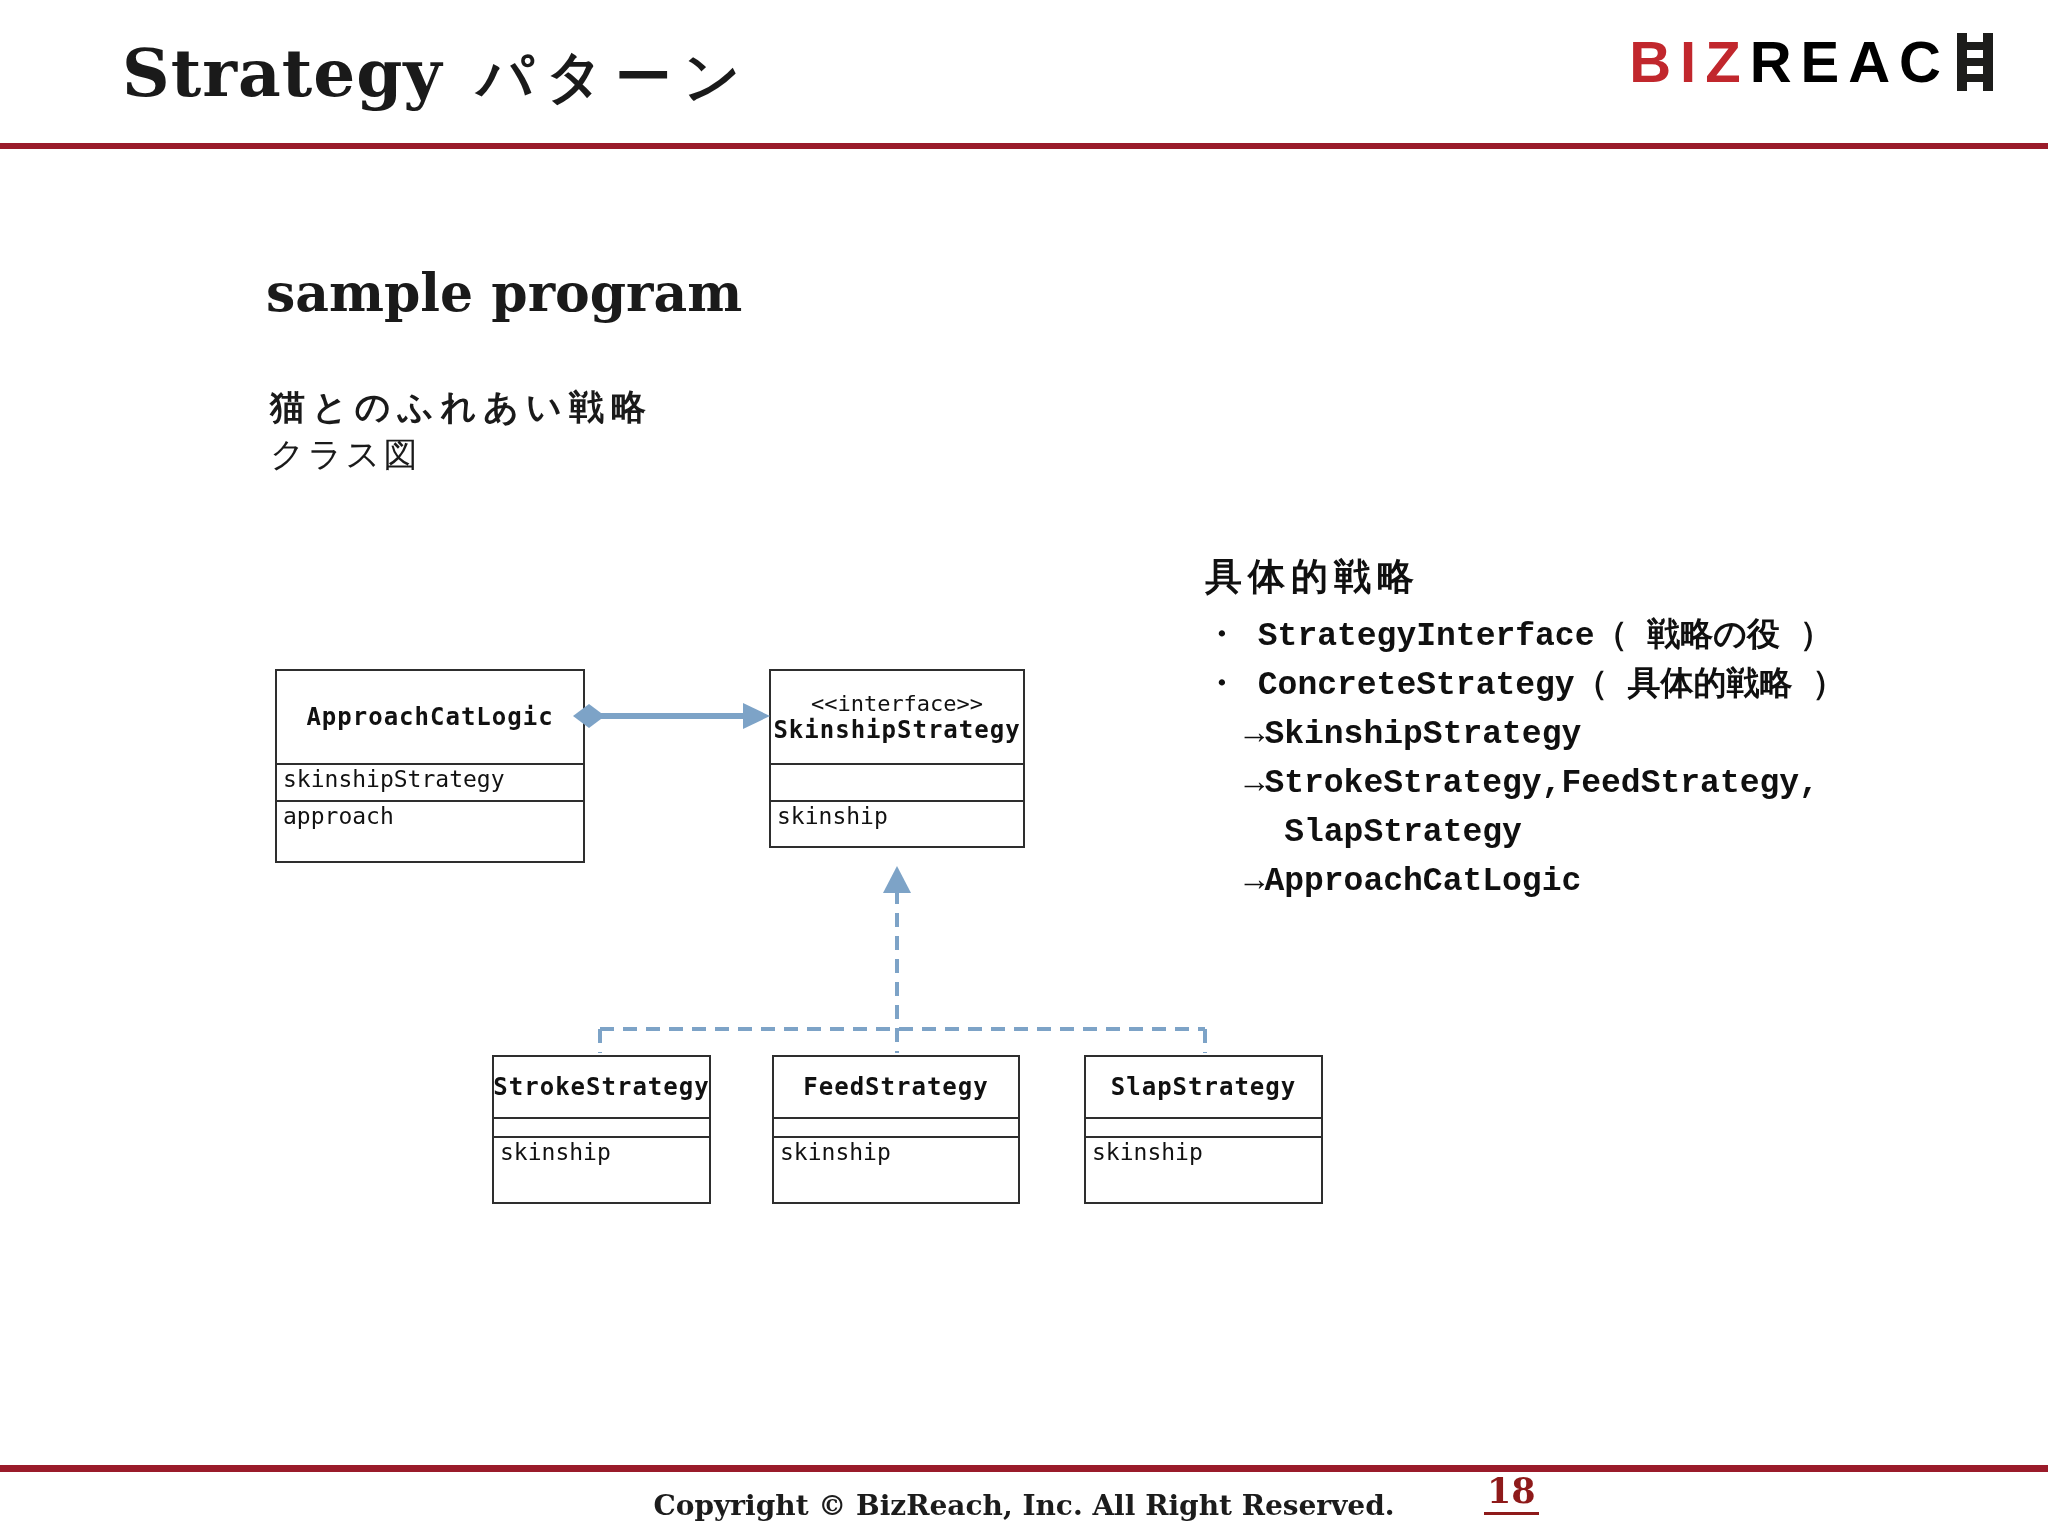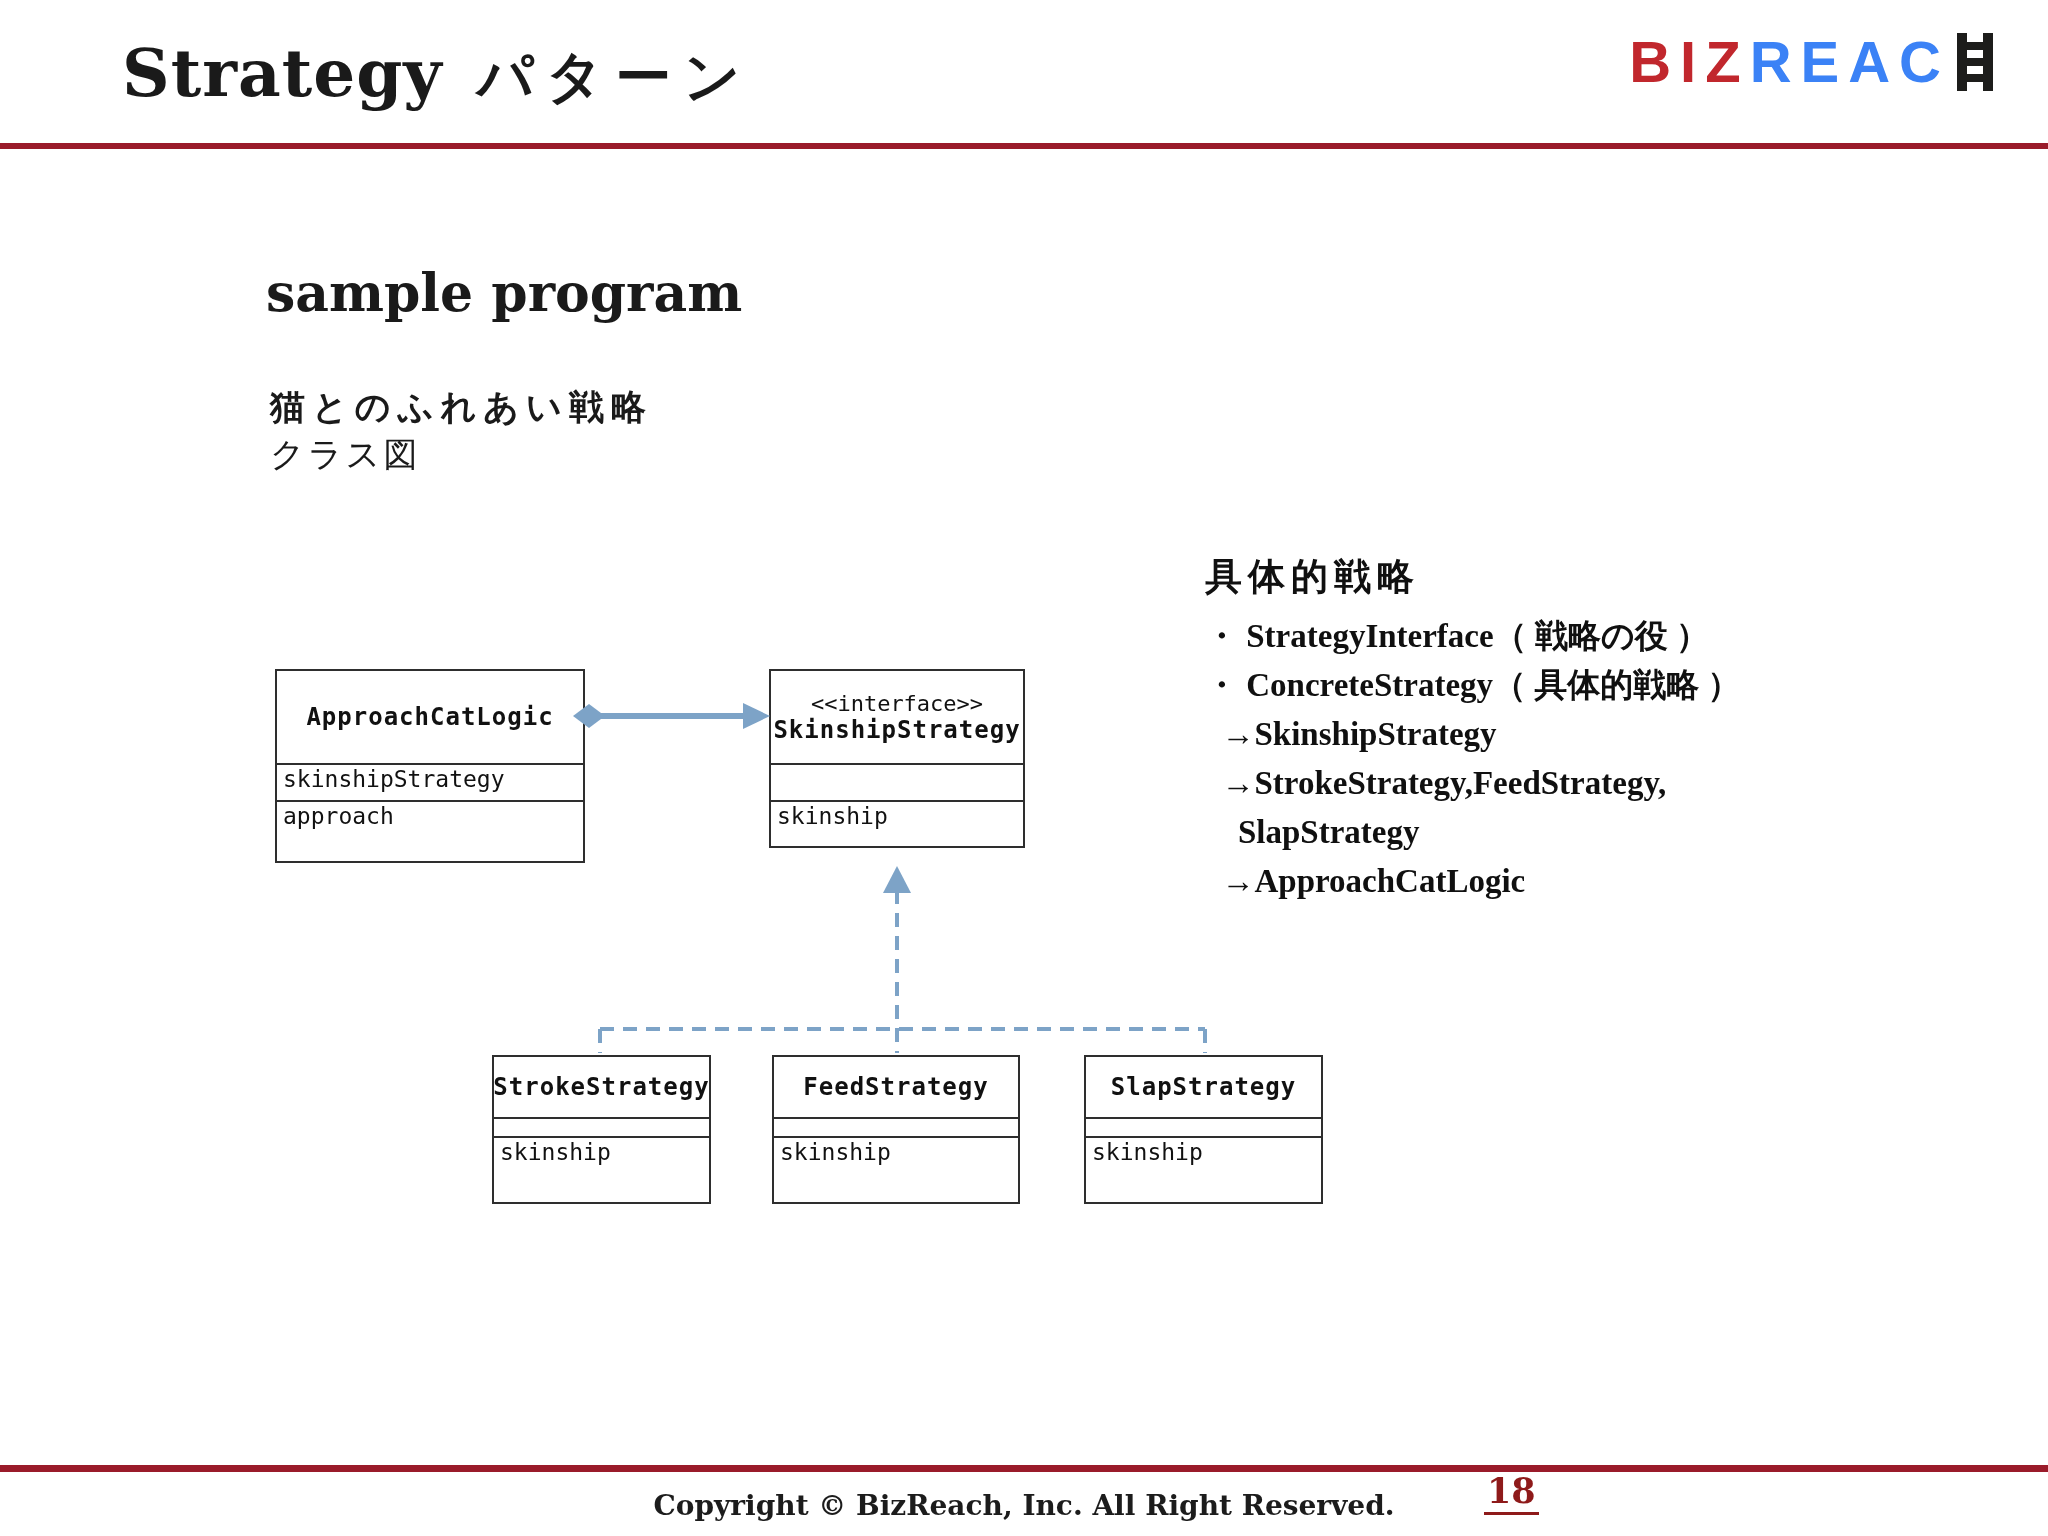--- a/index.html
+++ b/index.html
@@ -7,42 +7,42 @@
     position:relative;width:2048px;height:1536px;background:#ffffff;
     overflow:hidden;font-family:"DejaVu Sans",sans-serif;color:#1a1a1a;
   }
   
   .page-title{position:absolute;left:122px;top:34px;display:flex;align-items:baseline;}
   .title-en{font-family:"DejaVu Serif",serif;font-weight:bold;font-size:66px;letter-spacing:1px;}
   .title-jp{font-family:"DejaVu Sans",sans-serif;font-weight:600;font-size:56px;margin-left:34px;letter-spacing:12px;}
   .logo{position:absolute;top:28px;right:50px;display:flex;align-items:center;
         font-family:"Liberation Sans",sans-serif;font-weight:bold;font-size:58px;letter-spacing:9px;}
   .logo-biz{color:#c1272d;}
-  .logo-reac{color:#3b82f6;}
+  .logo-reac{color:#000000;}
   .logo-h{margin-left:2px;display:block;}
   .rule{position:absolute;left:0;width:2048px;background:#9a1b2a;}
   .rule-top{top:143px;height:6px;}
   .rule-bottom{top:1465px;height:7px;}
   
   .sample-heading{position:absolute;left:266px;top:262px;font-family:"DejaVu Serif",serif;font-weight:bold;font-size:52px;}
   .sub-bold{position:absolute;left:270px;top:384px;font-size:35px;font-weight:bold;letter-spacing:7px;}
   .sub{position:absolute;left:270px;top:432px;font-size:34px;letter-spacing:3px;}
   
   .uml-box{position:absolute;border:2px solid #2e2e2e;background:#fff;display:flex;flex-direction:column;
            font-family:"DejaVu Sans Mono","Liberation Mono",monospace;color:#111;box-sizing:border-box;}
   .uml-name{display:flex;flex-direction:column;align-items:center;justify-content:center;
             font-weight:bold;font-size:24px;letter-spacing:1px;}
   .uml-stereotype{font-weight:normal;font-size:22px;letter-spacing:0;}
   .uml-sec{border-top:2px solid #2e2e2e;font-size:23px;padding:1px 6px 0 6px;box-sizing:border-box;}
   .uml-method{flex:1;}
   .arrows{position:absolute;left:0;top:0;pointer-events:none;}
   
   .roster{position:absolute;left:1205px;top:552px;color:#101010;}
   .roster-heading{font-family:"DejaVu Sans",sans-serif;font-weight:bold;font-size:37px;letter-spacing:6px;margin-bottom:10px;}
-  .roster-line{font-family:Liberation Serif, serif;font-weight:bold;font-size:33px;line-height:49px;white-space:pre;}
+  .roster-line{font-family:Liberation Mono, monospace;font-weight:bold;font-size:33px;line-height:49px;white-space:pre;}
   
   .copyright{position:absolute;left:0;top:1489px;width:2048px;text-align:center;
              font-family:"DejaVu Serif",serif;font-weight:bold;font-size:28px;color:#1c1c1c;}
   .page-num{position:absolute;left:1484px;top:1470px;font-family:"DejaVu Serif",serif;font-weight:bold;
             font-size:35px;color:#8e1a1a;border-bottom:3px solid #8e1a1a;padding:0 3px 1px 3px;}
 </style>
 </head>
 <body>
 
 <div class="slide">

